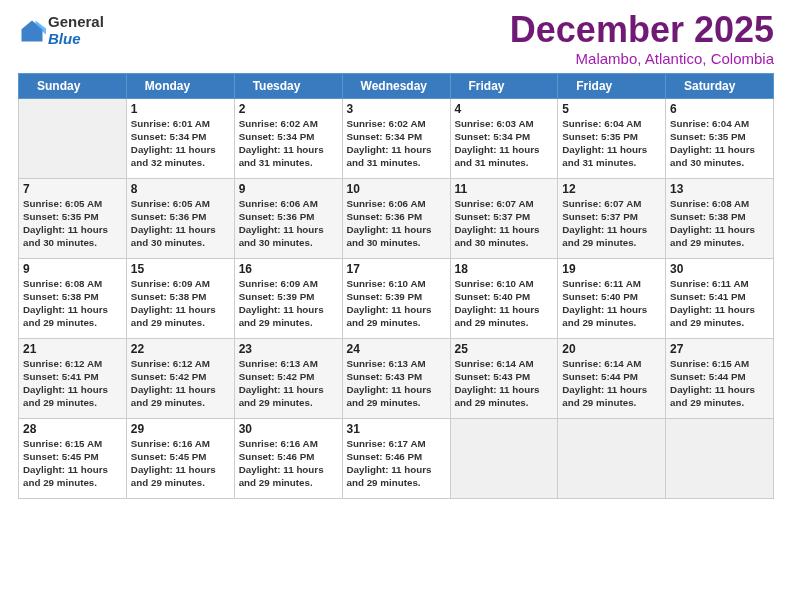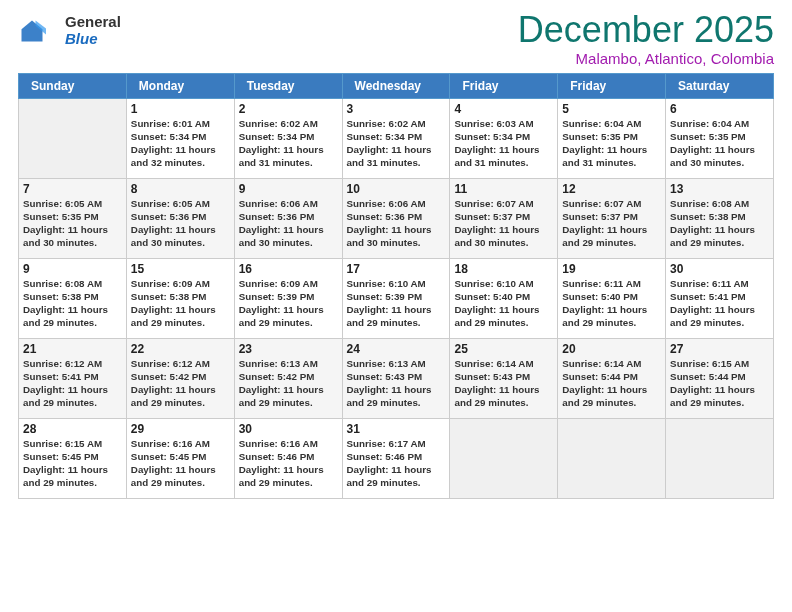--- a/index.html
+++ b/index.html
@@ -23,21 +23,20 @@
     }
     .logo {
       display: flex;
       align-items: center;
       margin-top: 4px;
     }
     .logo-text {
       display: flex;
       flex-direction: column;
       line-height: 1.1;
-      margin-left: 17px;
     }
     .logo-general {
       font-size: 15px;
       font-weight: bold;
       color: #333;
     }
     .logo-blue {
       font-size: 15px;
       font-weight: bold;
       color: #1a6bbf;
@@ -46,40 +45,40 @@
     .logo-icon {
       width: 28px;
       height: 28px;
       margin-right: 2px;
     }
     .title-block {
       text-align: right;
     }
     .month-title {
       font-size: 36px;
-      font-weight: normal;
-      color: #0f766e;
+      font-weight: bold;
+      color: #701a75;
       line-height: 1.1;
     }
     .subtitle {
       font-size: 15px;
       color: #a21caf;
     }
     .calendar {
       width: 100%;
       border-collapse: collapse;
       border: 1px solid #bbb;
       font-size: 10.5px;
     }
     .calendar thead tr th {
       background: #3a7bbf;
       color: #fff;
       font-weight: bold;
       font-size: 12px;
-      padding: 5px 12px;
+      padding: 5px 18px;
       text-align: left;
       border: 1px solid #5599cc;
     }
     .calendar tbody tr td {
       vertical-align: top;
       border: 1px solid #ccc;
       padding: 3px 4px;
       width: 108px;
       min-height: 72px;
       height: 80px;

